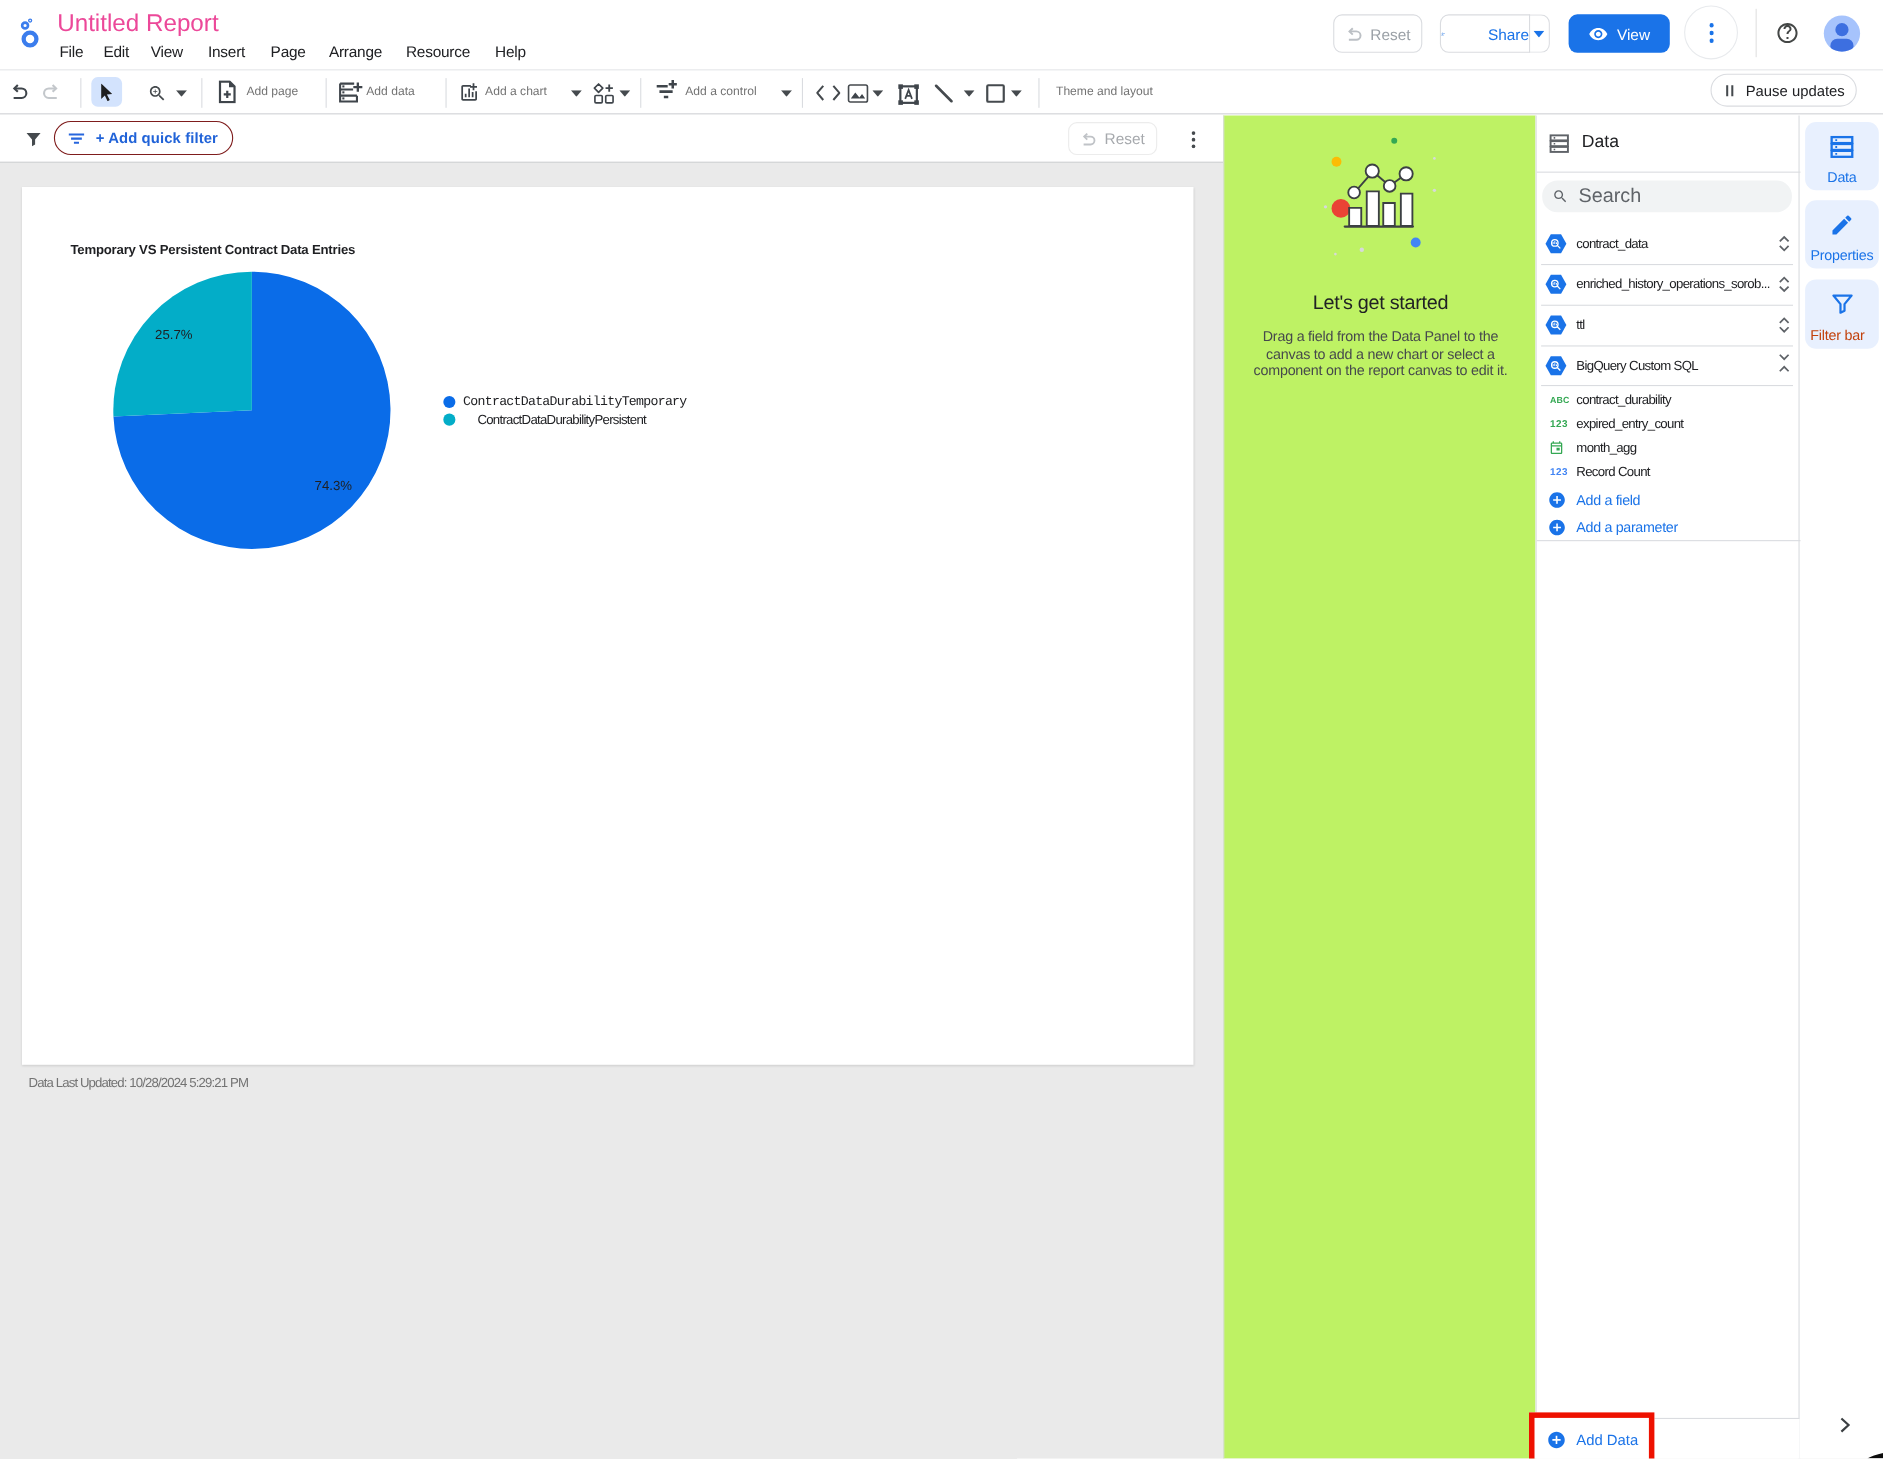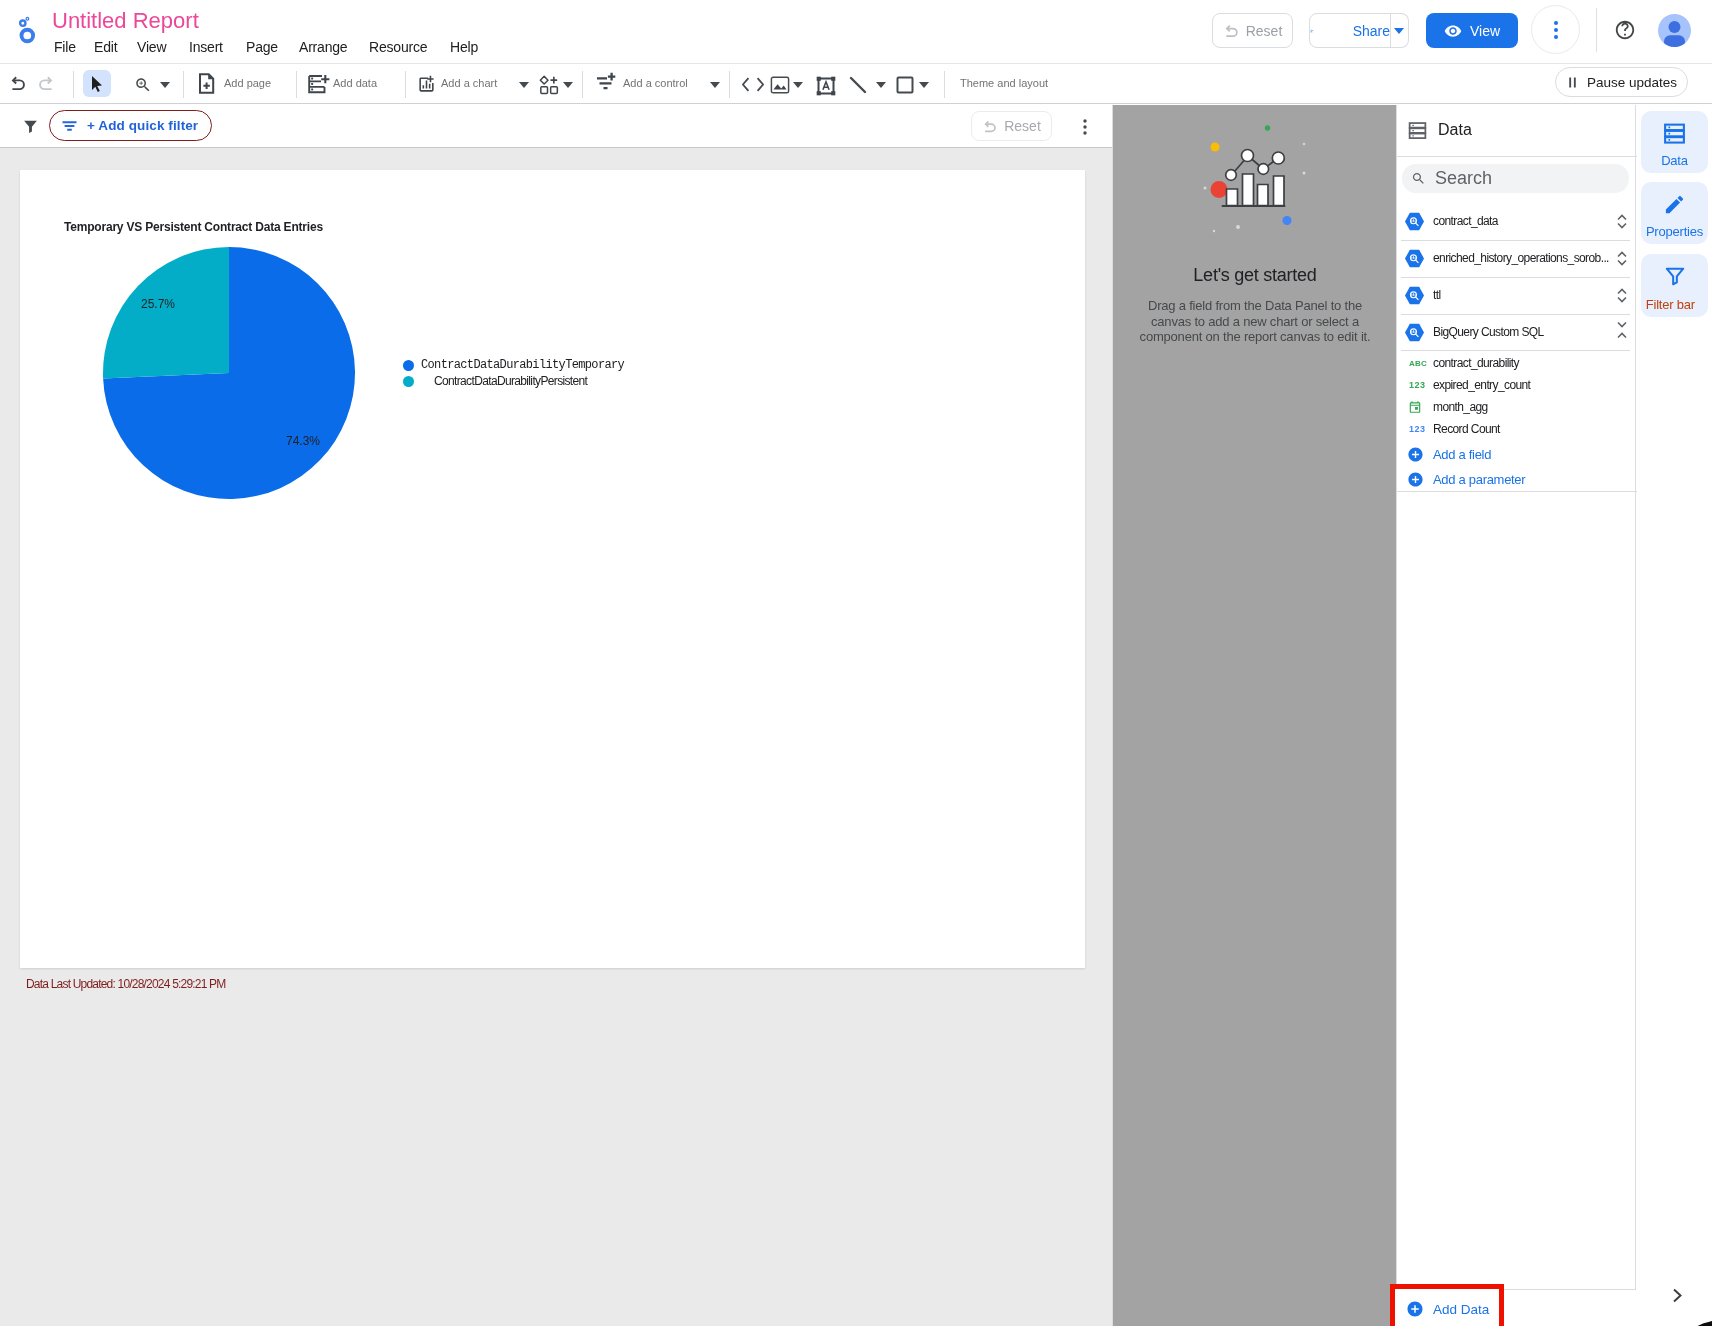--- a/index.html
+++ b/index.html
@@ -248,24 +248,24 @@
 
     <div class="abs" style="left:383px;top:188px;display:flex;align-items:center;gap:7px;">
       <div style="width:11px;height:11px;border-radius:50%;background:#0a6ce8;"></div>
       <span style="font-size:12px;letter-spacing:-0.65px;color:#202124;font-family:Liberation Mono, monospace;">ContractDataDurabilityTemporary</span>
     </div>
     <div class="abs" style="left:383px;top:204px;display:flex;align-items:center;gap:20px;">
       <div style="width:11px;height:11px;border-radius:50%;background:#03adc8;"></div>
       <span style="font-size:12px;letter-spacing:-0.65px;color:#202124;">ContractDataDurabilityPersistent</span>
     </div>
   </div>
-  <div class="abs" style="left:26px;top:829px;font-size:12px;letter-spacing:-0.8px;color:#7f1d1d;">Data Last Updated: 10/28/2024 5:29:21 PM</div>
-</div>
-
-<div class="abs" style="left:1112px;top:105px;width:284px;height:1221px;background:#a3a3a3;border-left:1px solid #dadce0;padding-left:10px;">
+  <div class="abs" style="left:26px;top:829px;font-size:12px;letter-spacing:-0.8px;color:#737373;">Data Last Updated: 10/28/2024 5:29:21 PM</div>
+</div>
+
+<div class="abs" style="left:1112px;top:105px;width:284px;height:1221px;background:#bef264;border-left:1px solid #dadce0;padding-left:10px;">
   <svg class="abs" style="left:68px;top:10px;" width="130" height="125" viewBox="0 0 130 125">
 
     <circle cx="24" cy="73" r="1.5" fill="#d7d9db"></circle>
     <circle cx="123" cy="58" r="1.5" fill="#d7d9db"></circle>
     <circle cx="57" cy="112" r="2" fill="#d7d9db"></circle>
     <circle cx="33" cy="116" r="1.2" fill="#d7d9db"></circle>
     <circle cx="123" cy="29" r="1.2" fill="#d7d9db"></circle>
 
     <circle cx="86.5" cy="13" r="2.7" fill="#34a853"></circle>
     <circle cx="34" cy="32" r="4.5" fill="#fbbc04"></circle>

